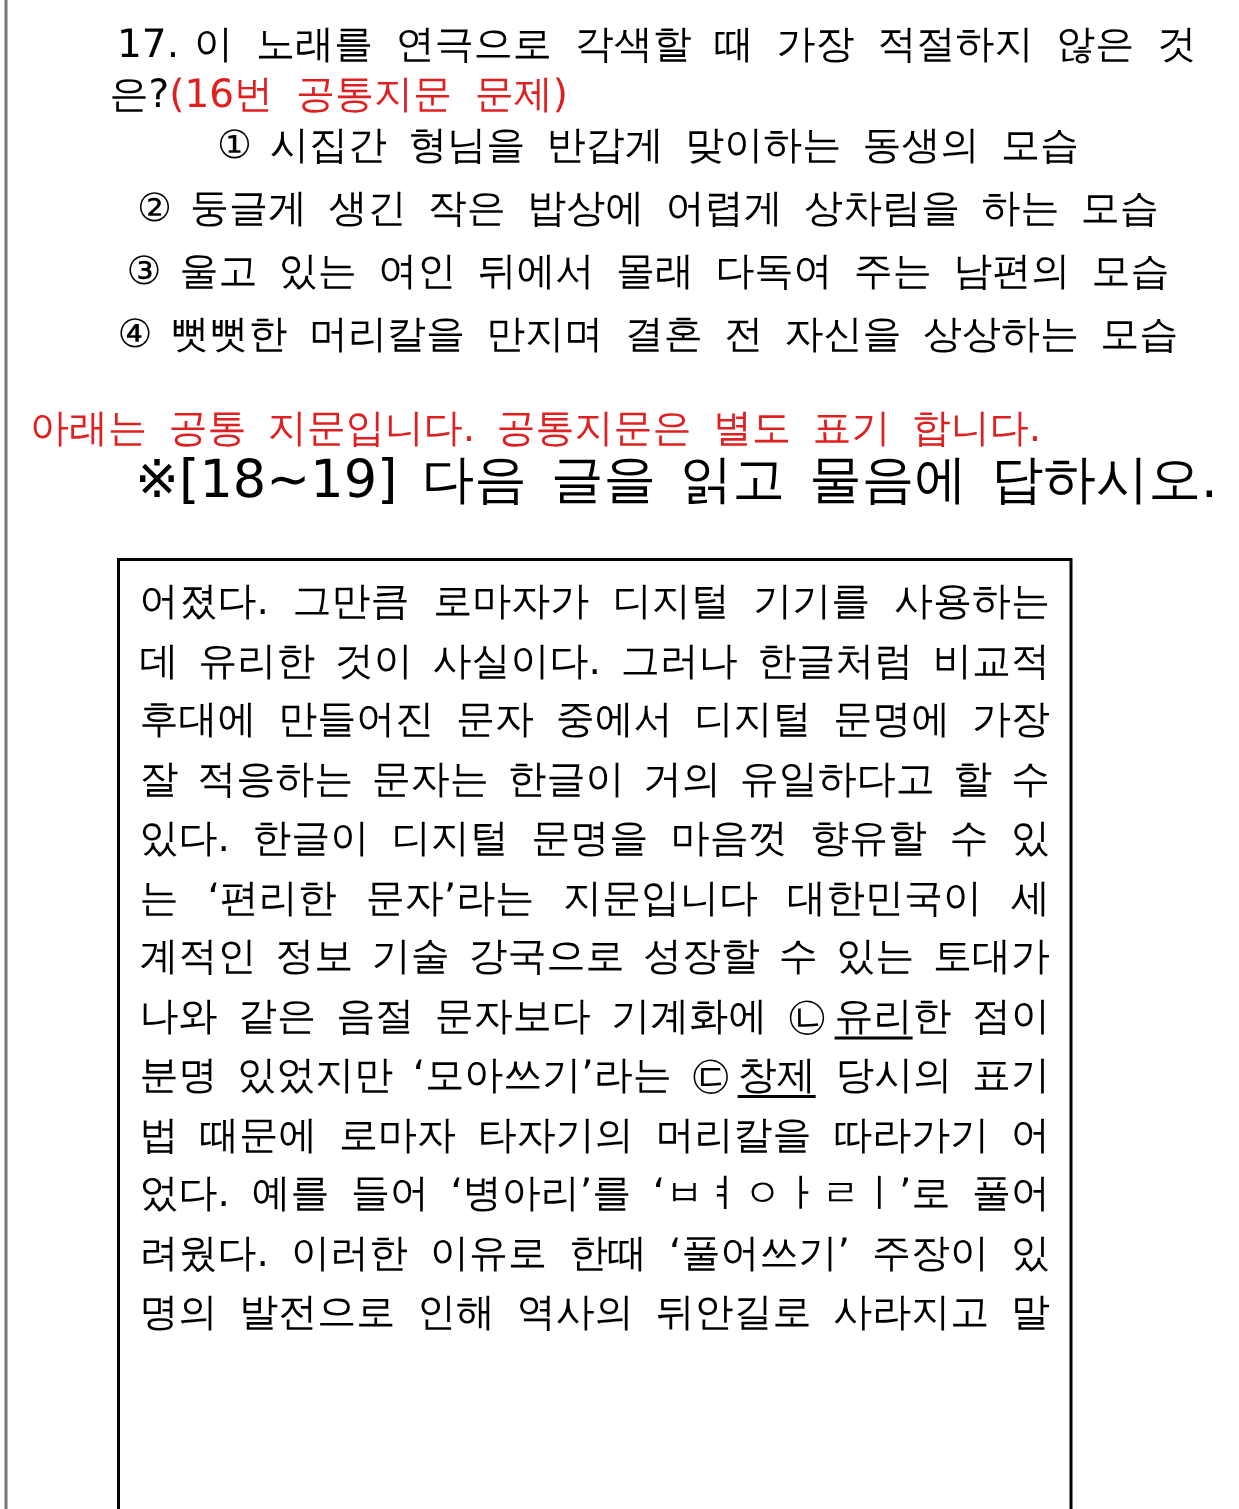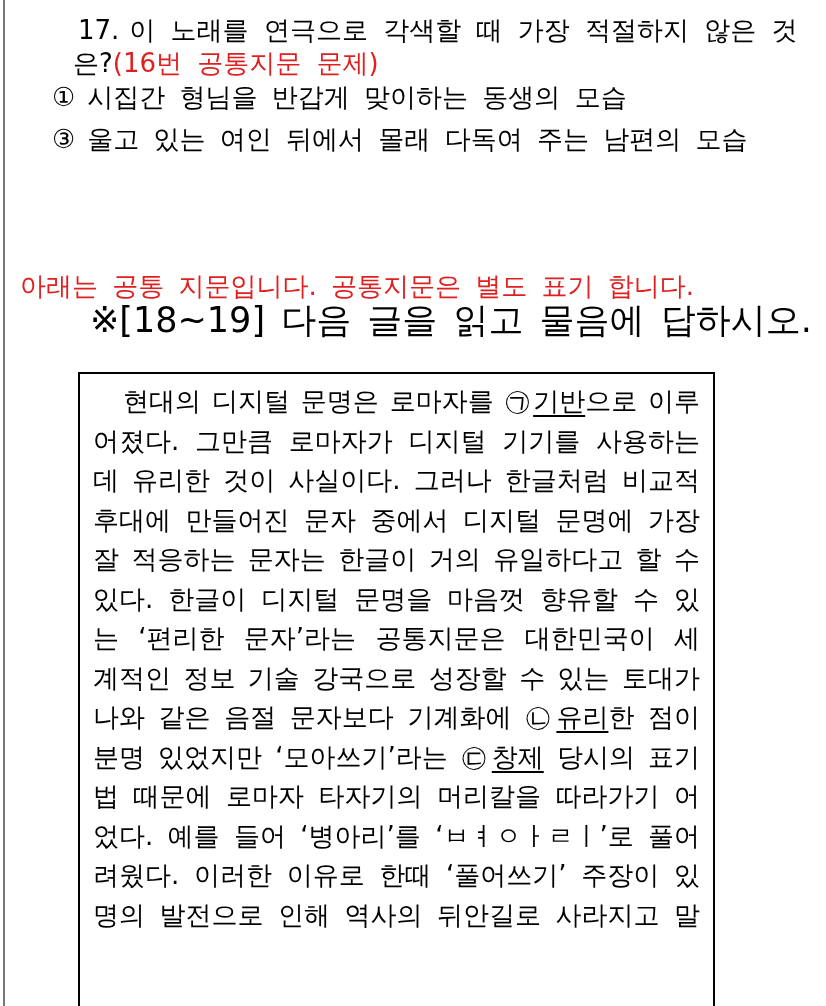--- a/index.html
+++ b/index.html
@@ -33,21 +33,21 @@
     font-size:26px;line-height:30px;word-spacing:7px;
     white-space:nowrap;
   }
   .red{color:var(--red);text-align:center;}
   .options{
     position:absolute;top:84px;left:52px;width:760px;
   }
   .option-row{
     font-size:26px;line-height:27px;
     margin-bottom:15px;
-    word-spacing:6px;white-space:nowrap;
+    word-spacing:6px;white-space:nowrap;text-align:center;
   }
   .option-row .marker{display:inline-block;margin-right:12px;}
   .notice{
     position:absolute;top:271px;left:20px;
     font-size:26px;line-height:30px;word-spacing:6px;
     white-space:nowrap;
   }
   .directive{
     position:absolute;top:305px;left:90px;
     font-size:35px;line-height:30px;word-spacing:5px;
@@ -82,36 +82,37 @@
 <div class="q-line1">
   <span class="q-num">17.</span><span>이 노래를 연극으로 각색할 때 가장 적절하지 않은 것</span>
 </div>
 
 <div class="q-line2">
   <span>은?</span><span class="red">(16번 공통지문 문제)</span>
 </div>
 
 <div class="options">
     <div class="option-row"><span class="marker">①</span><span>시집간 형님을 반갑게 맞이하는 동생의 모습</span></div>
+    <div class="option-row"><span class="marker">②</span><span>둥글게 생긴 작은 밥상에 어렵게 상차림을 하는 모습</span></div>
     <div class="option-row"><span class="marker">③</span><span>울고 있는 여인 뒤에서 몰래 다독여 주는 남편의 모습</span></div>
+    <div class="option-row"><span class="marker">④</span><span>뻣뻣한 머리칼을 만지며 결혼 전 자신을 상상하는 모습</span></div>
   </div>
 
 <div class="notice red">아래는 공통 지문입니다. 공통지문은 별도 표기 합니다.</div>
 
 <div class="directive">※[18~19] 다음 글을 읽고 물음에 답하시오.</div>
 
 <div class="passage-box">
   <div>
-      <div class="pline first"><span>현대의 디지털 문명은 로마자를 ㉠</span><span class="uline">기반</span><span>으로 이루</span></div>
       <div class="pline"><span>어졌다. 그만큼 로마자가 디지털 기기를 사용하는</span></div>
       <div class="pline"><span>데 유리한 것이 사실이다. 그러나 한글처럼 비교적</span></div>
       <div class="pline"><span>후대에 만들어진 문자 중에서 디지털 문명에 가장</span></div>
       <div class="pline"><span>잘 적응하는 문자는 한글이 거의 유일하다고 할 수</span></div>
       <div class="pline"><span>있다. 한글이 디지털 문명을 마음껏 향유할 수 있</span></div>
-      <div class="pline"><span>는 ‘편리한 문자’라는 공통지문은 대한민국이 세</span></div>
+      <div class="pline"><span>는 ‘편리한 문자’라는 지문입니다 대한민국이 세</span></div>
       <div class="pline"><span>계적인 정보 기술 강국으로 성장할 수 있는 토대가</span></div>
       <div class="pline"><span>나와 같은 음절 문자보다 기계화에 ㉡</span><span class="uline">유리</span><span>한 점이</span></div>
       <div class="pline"><span>분명 있었지만 ‘모아쓰기’라는 ㉢</span><span class="uline">창제</span><span> 당시의 표기</span></div>
       <div class="pline"><span>법 때문에 로마자 타자기의 머리칼을 따라가기 어</span></div>
       <div class="pline"><span>었다. 예를 들어 ‘병아리’를 ‘ㅂㅕㅇㅏㄹㅣ’로 풀어</span></div>
       <div class="pline"><span>려웠다. 이러한 이유로 한때 ‘풀어쓰기’ 주장이 있</span></div>
       <div class="pline"><span>명의 발전으로 인해 역사의 뒤안길로 사라지고 말</span></div>
     </div>
 </div>
 

